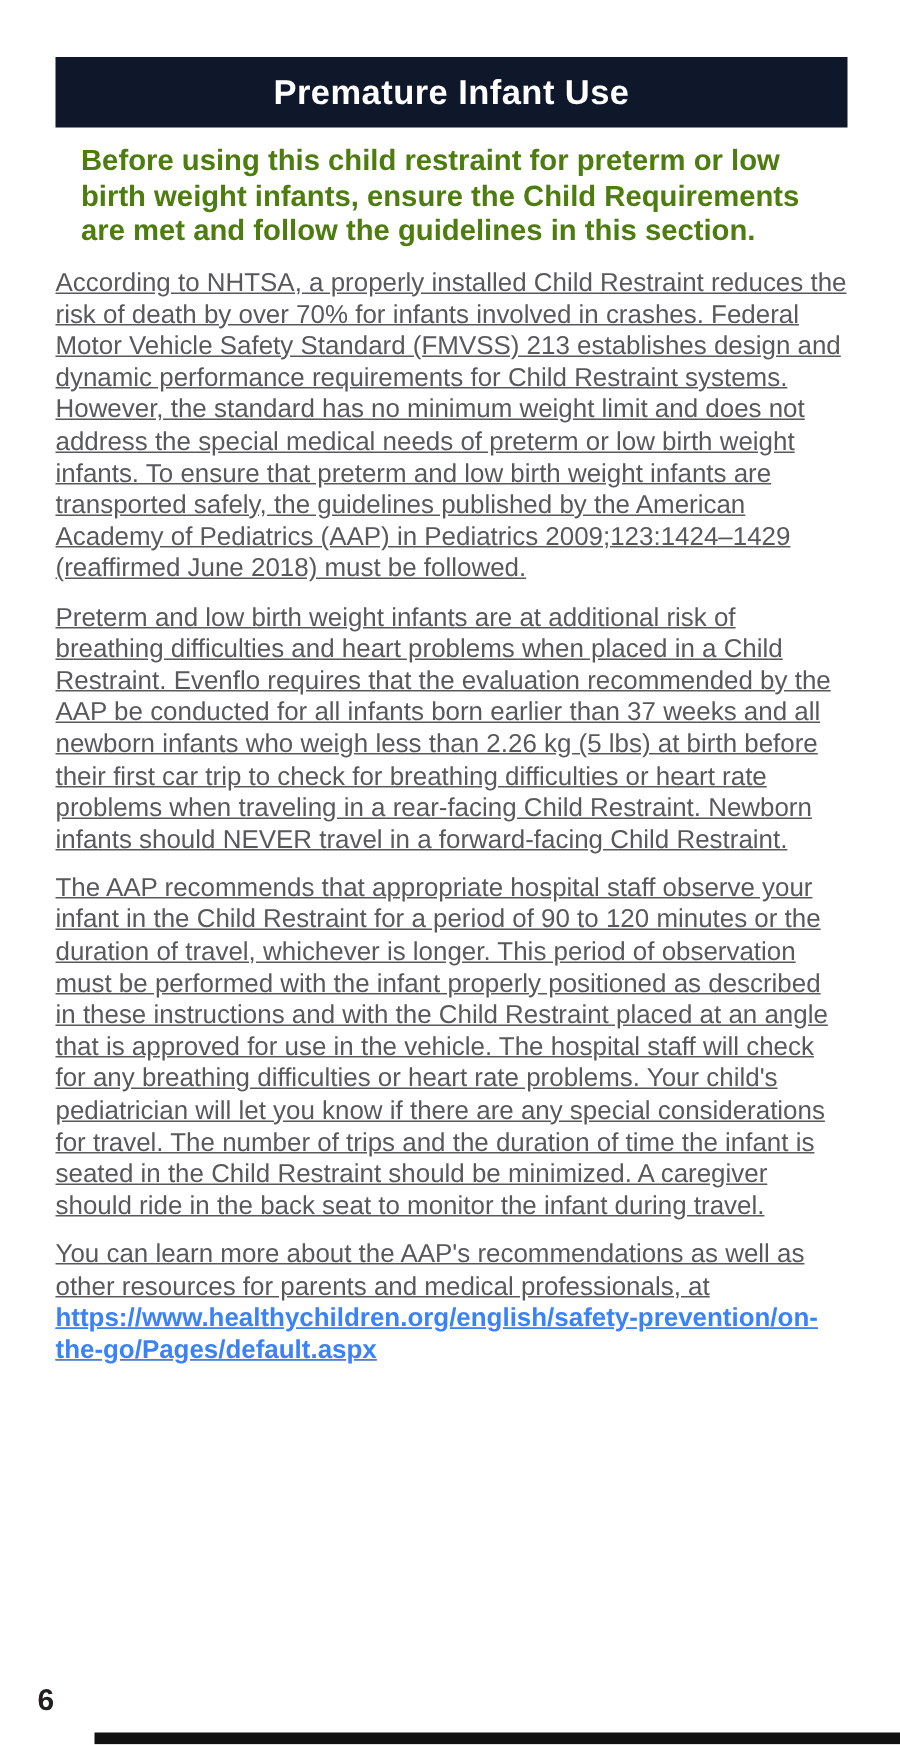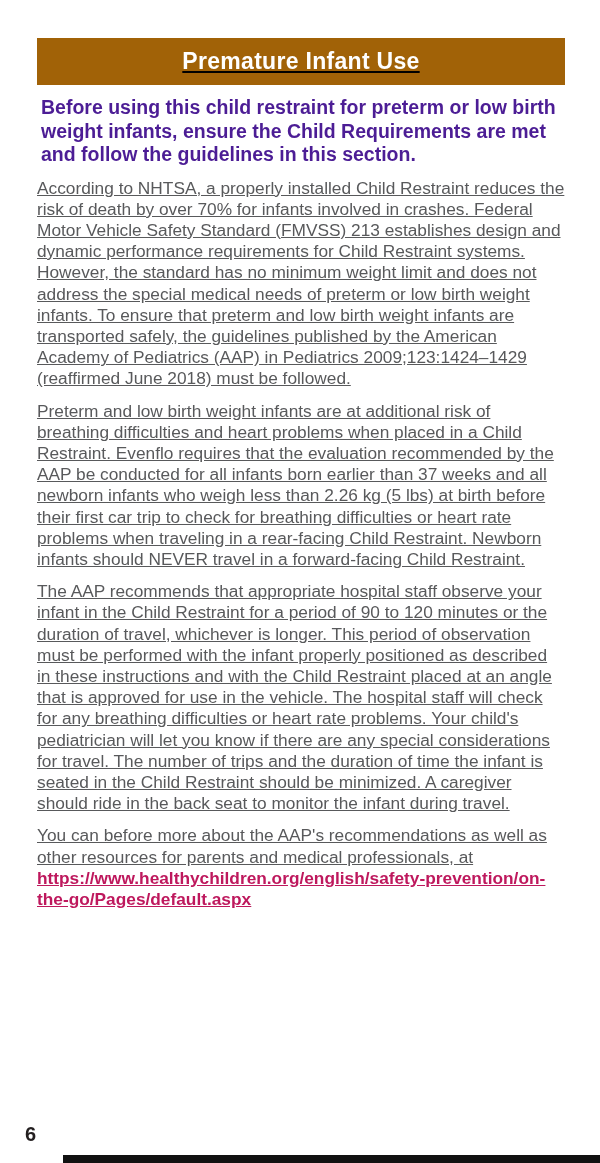--- a/index.html
+++ b/index.html
@@ -15,50 +15,49 @@
     background: #ffffff;
     overflow: hidden;
   }
   .content {
     position: absolute;
     left: 37px;
     top: 38px;
     width: 528px;
   }
   .header-bar {
-    background: #a16207;
+    background: #0f172a;
     height: 47px;
     display: flex;
     align-items: center;
     justify-content: center;
-    text-decoration: underline;
   }
   .header-bar .title-text {
     color: #FFFFFF;
     font-weight: bold;
     font-size: 23px;
     letter-spacing: 0.3px;
   }
   .lead {
-    margin: 11px 0 0 4px;
-    color: #4c1d95;
+    margin: 11px 0 0 17px;
+    color: #4d7c0f;
     font-weight: bold;
     font-size: 19.5px;
     line-height: 23.5px;
   }
   .body-p {
     margin: 11px 0 0 0;
     color: #58595B;
     font-size: 17.3px;
     line-height: 21.2px;
     overflow-wrap: anywhere;
     text-decoration: underline;
   }
   .link {
-    color: #be185d;
+    color: #3b82f6;
     font-weight: bold;
     text-decoration: underline;
     cursor: pointer;
     overflow-wrap: anywhere;
   }
   .page-number {
     position: absolute;
     left: 25px;
     top: 1123px;
     color: #231F20;
@@ -85,20 +84,20 @@
     </div>
 
     <p class="lead">Before using this child restraint for preterm or low birth weight infants, ensure the Child Requirements are met and follow the guidelines in this section.</p>
 
     <p class="body-p">According to NHTSA, a properly installed Child Restraint reduces the risk of death by over 70% for infants involved in crashes. Federal Motor Vehicle Safety Standard (FMVSS) 213 establishes design and dynamic performance requirements for Child Restraint systems. However, the standard has no minimum weight limit and does not address the special medical needs of preterm or low birth weight infants. To ensure that preterm and low birth weight infants are transported safely, the guidelines published by the American Academy of Pediatrics (AAP) in Pediatrics 2009;123:1424–1429 (reaffirmed June 2018) must be followed.</p>
 
     <p class="body-p">Preterm and low birth weight infants are at additional risk of breathing difficulties and heart problems when placed in a Child Restraint. Evenflo requires that the evaluation recommended by the AAP be conducted for all infants born earlier than 37 weeks and all newborn infants who weigh less than 2.26 kg (5 lbs) at birth before their first car trip to check for breathing difficulties or heart rate problems when traveling in a rear-facing Child Restraint. Newborn infants should NEVER travel in a forward-facing Child Restraint.</p>
 
     <p class="body-p">The AAP recommends that appropriate hospital staff observe your infant in the Child Restraint for a period of 90 to 120 minutes or the duration of travel, whichever is longer. This period of observation must be performed with the infant properly positioned as described in these instructions and with the Child Restraint placed at an angle that is approved for use in the vehicle. The hospital staff will check for any breathing difficulties or heart rate problems. Your child's pediatrician will let you know if there are any special considerations for travel. The number of trips and the duration of time the infant is seated in the Child Restraint should be minimized. A caregiver should ride in the back seat to monitor the infant during travel.</p>
 
-    <p class="body-p"><span>You can before more about the AAP's recommendations as well as other resources for parents and medical professionals, at </span><a class="link">https://www.healthychildren.org/english/safety-prevention/on-the-go/Pages/default.aspx</a></p>
+    <p class="body-p"><span>You can learn more about the AAP's recommendations as well as other resources for parents and medical professionals, at </span><a class="link">https://www.healthychildren.org/english/safety-prevention/on-the-go/Pages/default.aspx</a></p>
 
   </div>
 
   <div class="page-number">6</div>
 
   <div class="bottom-bar"></div>
 </div>
 
 </body></html>

